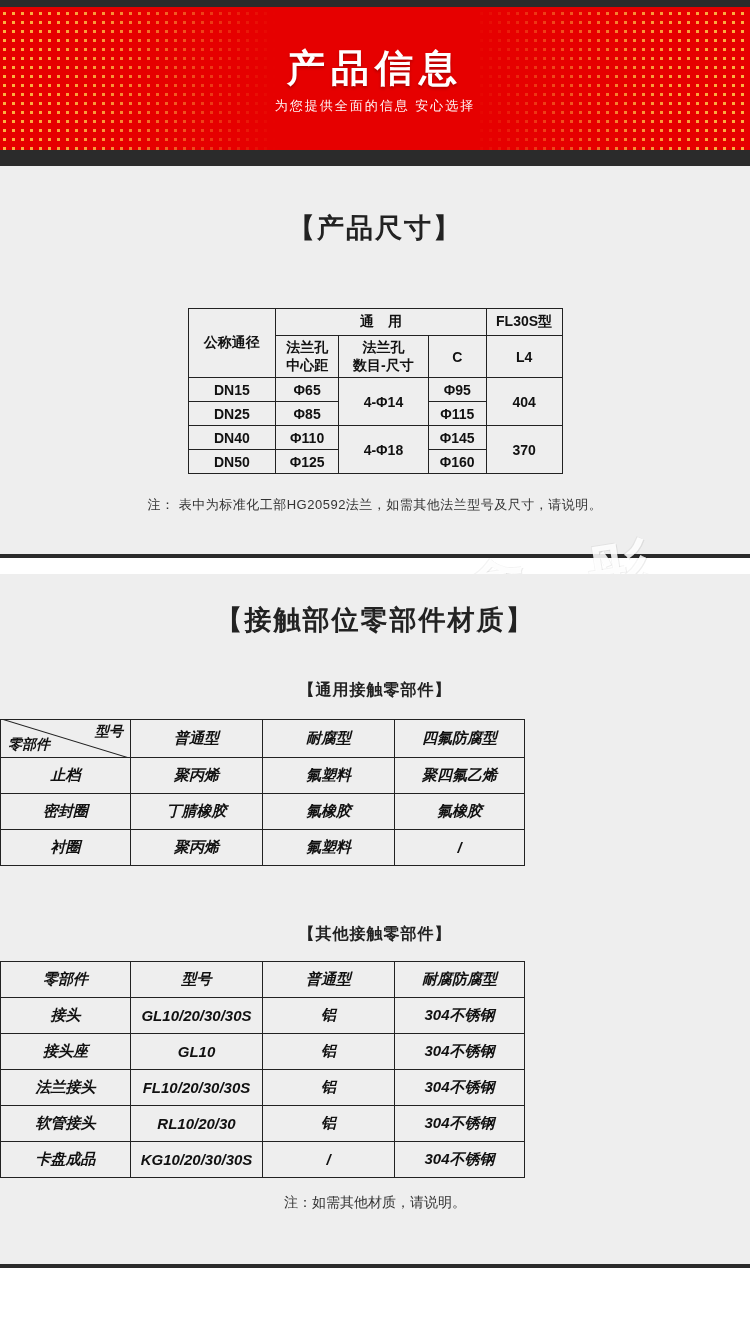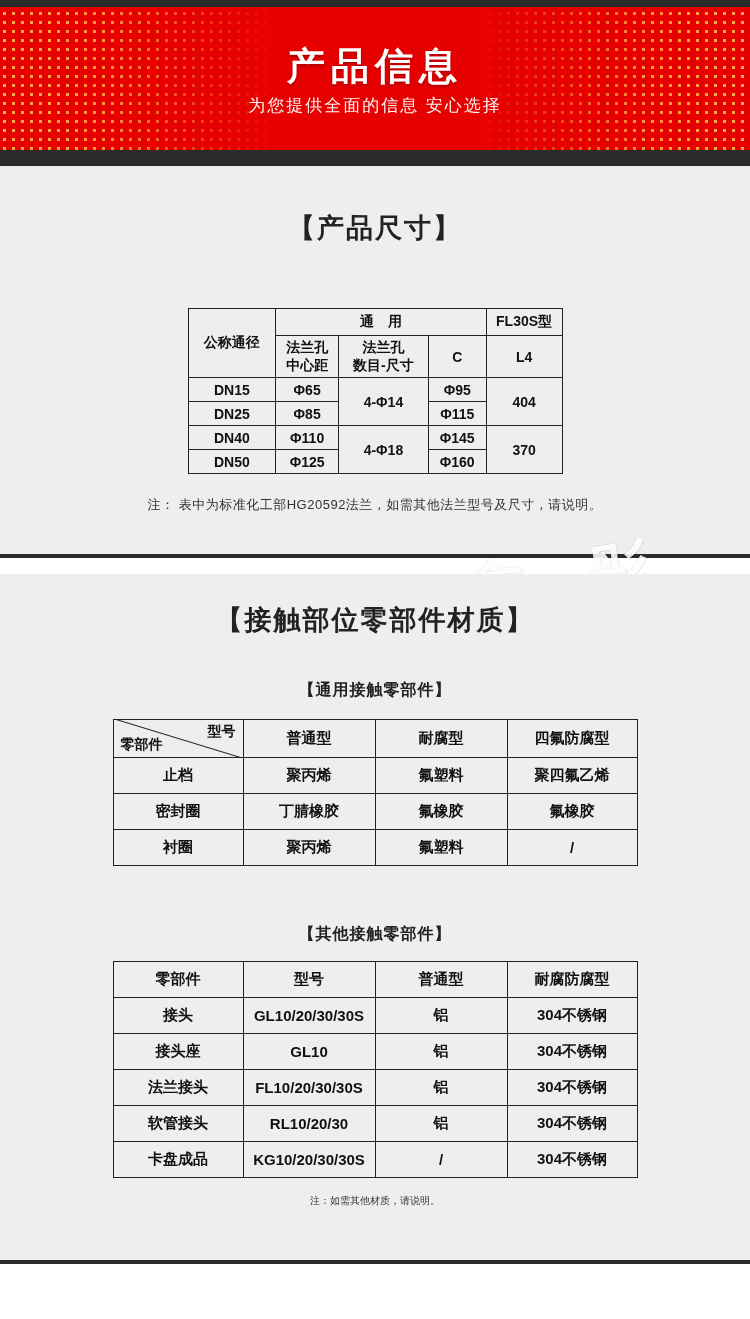--- a/index.html
+++ b/index.html
@@ -52,21 +52,21 @@
     color: #ffffff;
     font-size: 38px;
     font-weight: bold;
     letter-spacing: 6px;
     text-shadow: 0 2px 3px rgba(0,0,0,.25);
     margin: 0 0 12px 0;
     line-height: 1;
   }
   .banner-sub {
     color: #ffffff;
-    font-size: 17px;
+    font-size: 13px;
     letter-spacing: 2px;
     line-height: 1;
     opacity: .96;
   }
 
   
   .section {
     background: #eeeeee;
     width: 750px;
     position: relative;
@@ -130,21 +130,21 @@
   #size-table .hrow td { height: 27px; }
   .note {
     text-align: center;
     font-size: 13px;
     color: #333333;
     padding: 22px 0 40px 0;
     letter-spacing: .5px;
   }
 
   
-  .mat-wrap { display: flex; justify-content: center; }
+  .mat-wrap { display: flex; justify-content: flex-start; font-style: italic; }
   #mat-table { width: 525px; margin-top: 12px; }
   #mat-table td { height: 36px; font-size: 15px; }
   .corner-cell {
     position: relative;
     height: 38px !important;
     padding: 0 !important;
   }
   .corner-cell .slash {
     position: absolute; left: 0; top: 0; width: 100%; height: 100%;
     overflow: hidden;
@@ -165,21 +165,21 @@
     position: absolute; left: 7px; bottom: 3px; font-size: 14px; font-weight: bold;
   }
 
   #other-table { width: 525px; margin-top: 10px; }
   #other-table td { height: 36px; font-size: 15px; }
 
   .sub-title.mid { padding-top: 36px; }
   .sub-title.mid2 { padding-top: 52px; }
   .note2 {
     text-align: center;
-    font-size: 10px;
+    font-size: 14px;
     color: #333333;
     padding: 16px 0 52px 0;
   }
   .sec2-title { padding-top: 28px; }
   .mat-section { position: relative; padding-bottom: 0; }
 </style>
 </head>
 <body>
 
 <div class="page">

